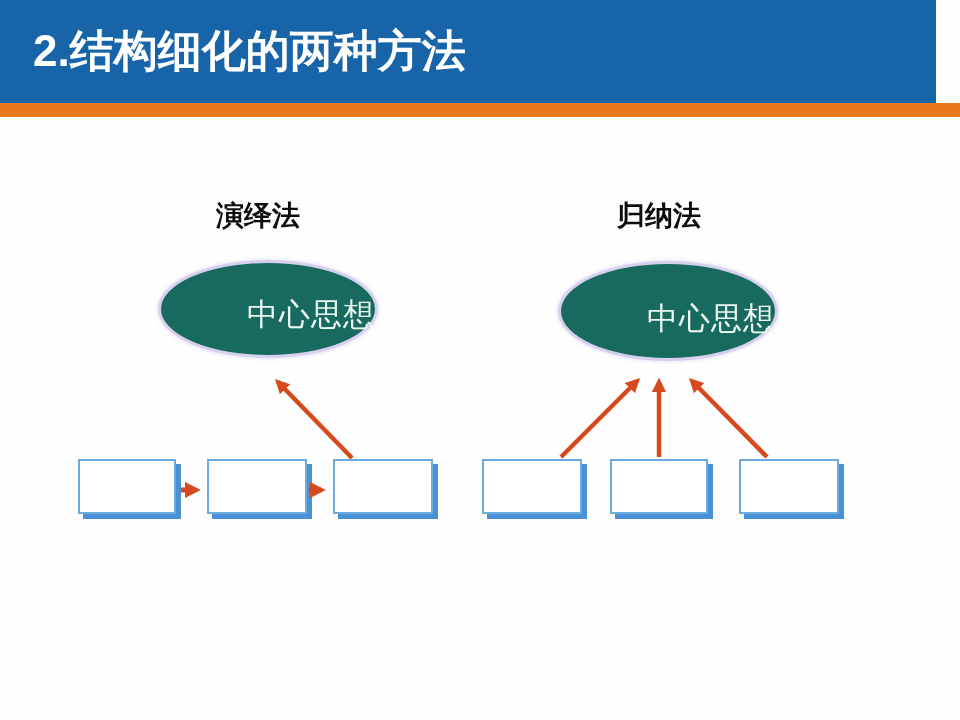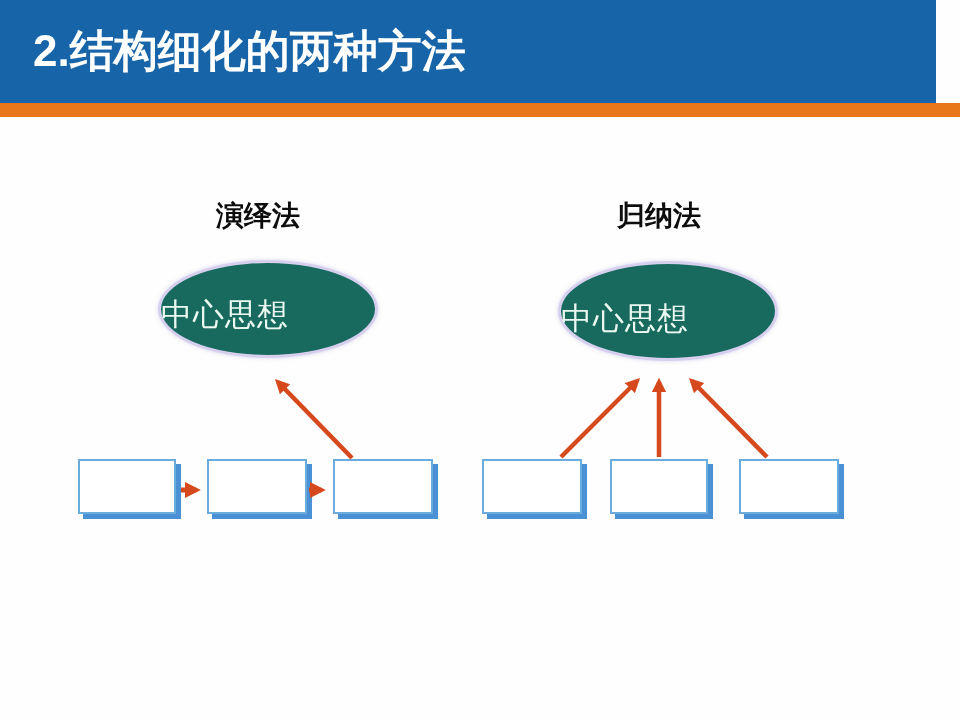--- a/index.html
+++ b/index.html
@@ -53,21 +53,21 @@
     color:var(--label-text);
   }
   .method-label.left{left:168px;}
   .method-label.right{left:569px;}
   .ellipse{
     position:absolute;
     border-radius:50%;
     background:var(--ellipse-fill);
     border:3px solid var(--ellipse-border);
     box-shadow:0 0 4px rgba(190,182,225,.55);
-    display:flex;align-items:center;justify-content:flex-start;
+    display:flex;align-items:center;justify-content:flex-end;
   }
   .ellipse.left{left:158px;top:260px;width:220px;height:98px;}
   .ellipse.right{left:558px;top:261px;width:220px;height:100px;}
   .ellipse span{
     position:relative;
     font-size:31px;
     color:var(--ellipse-text);
     white-space:nowrap;
     letter-spacing:1px;
   }

